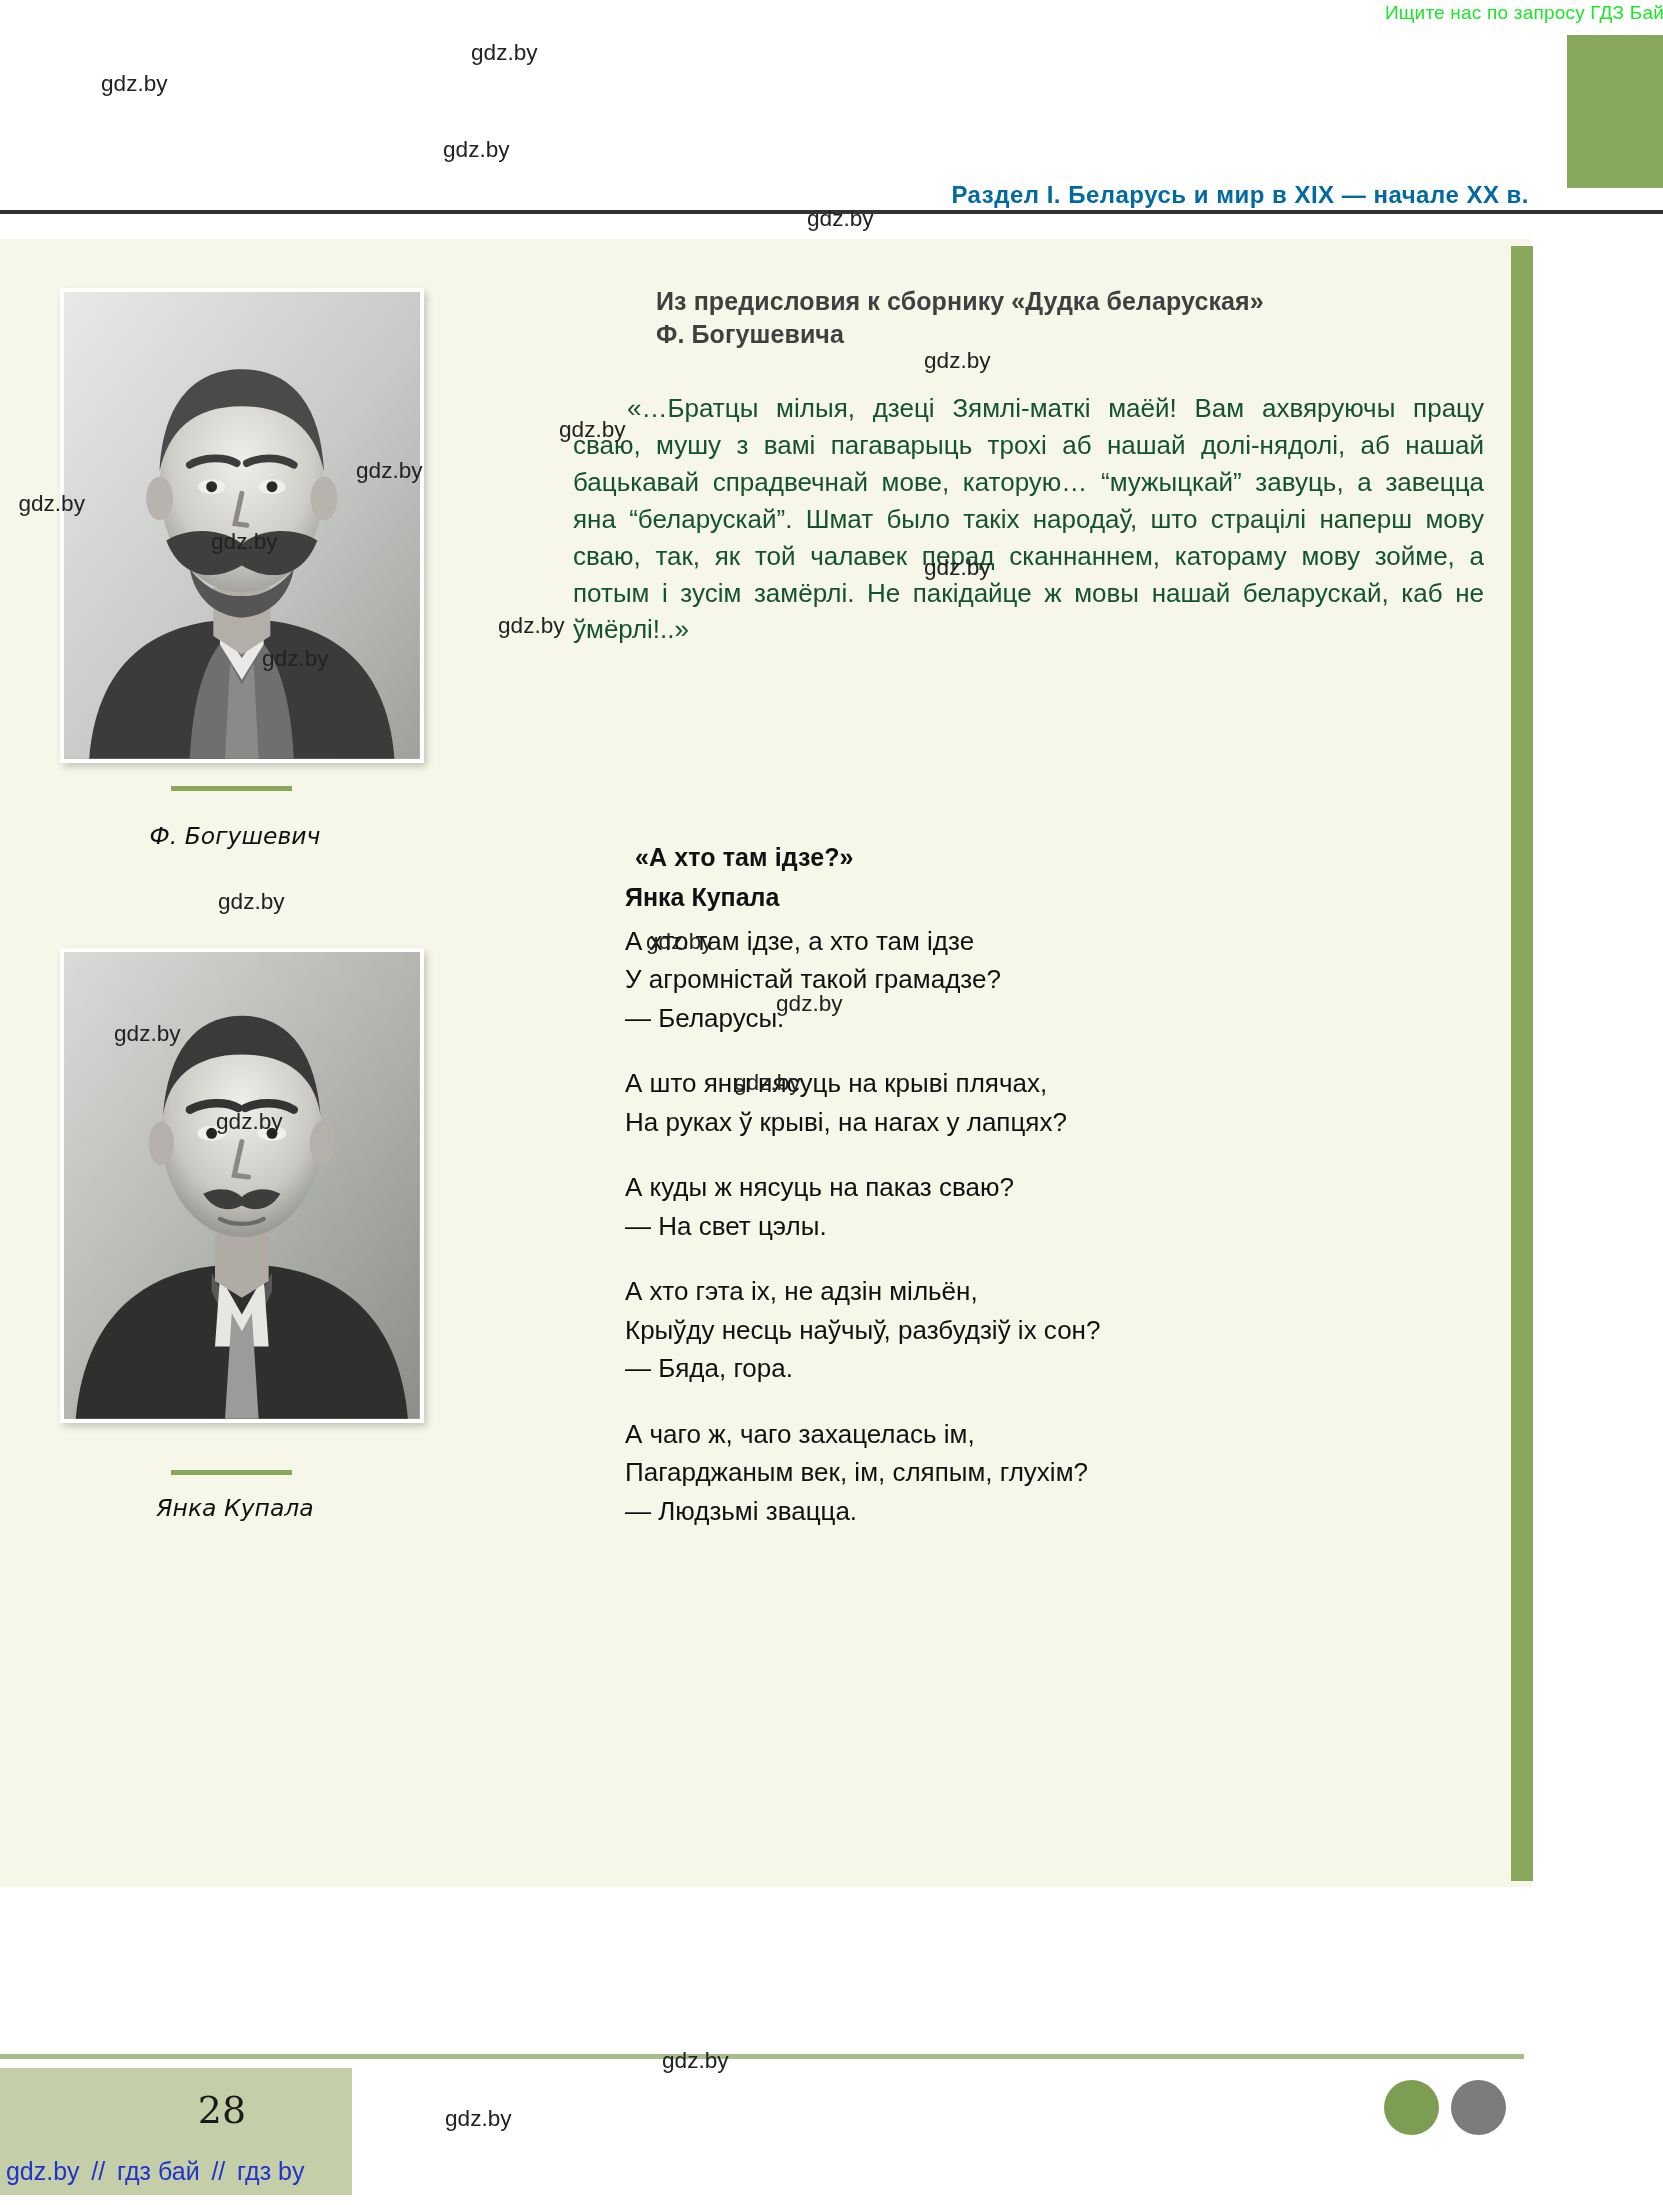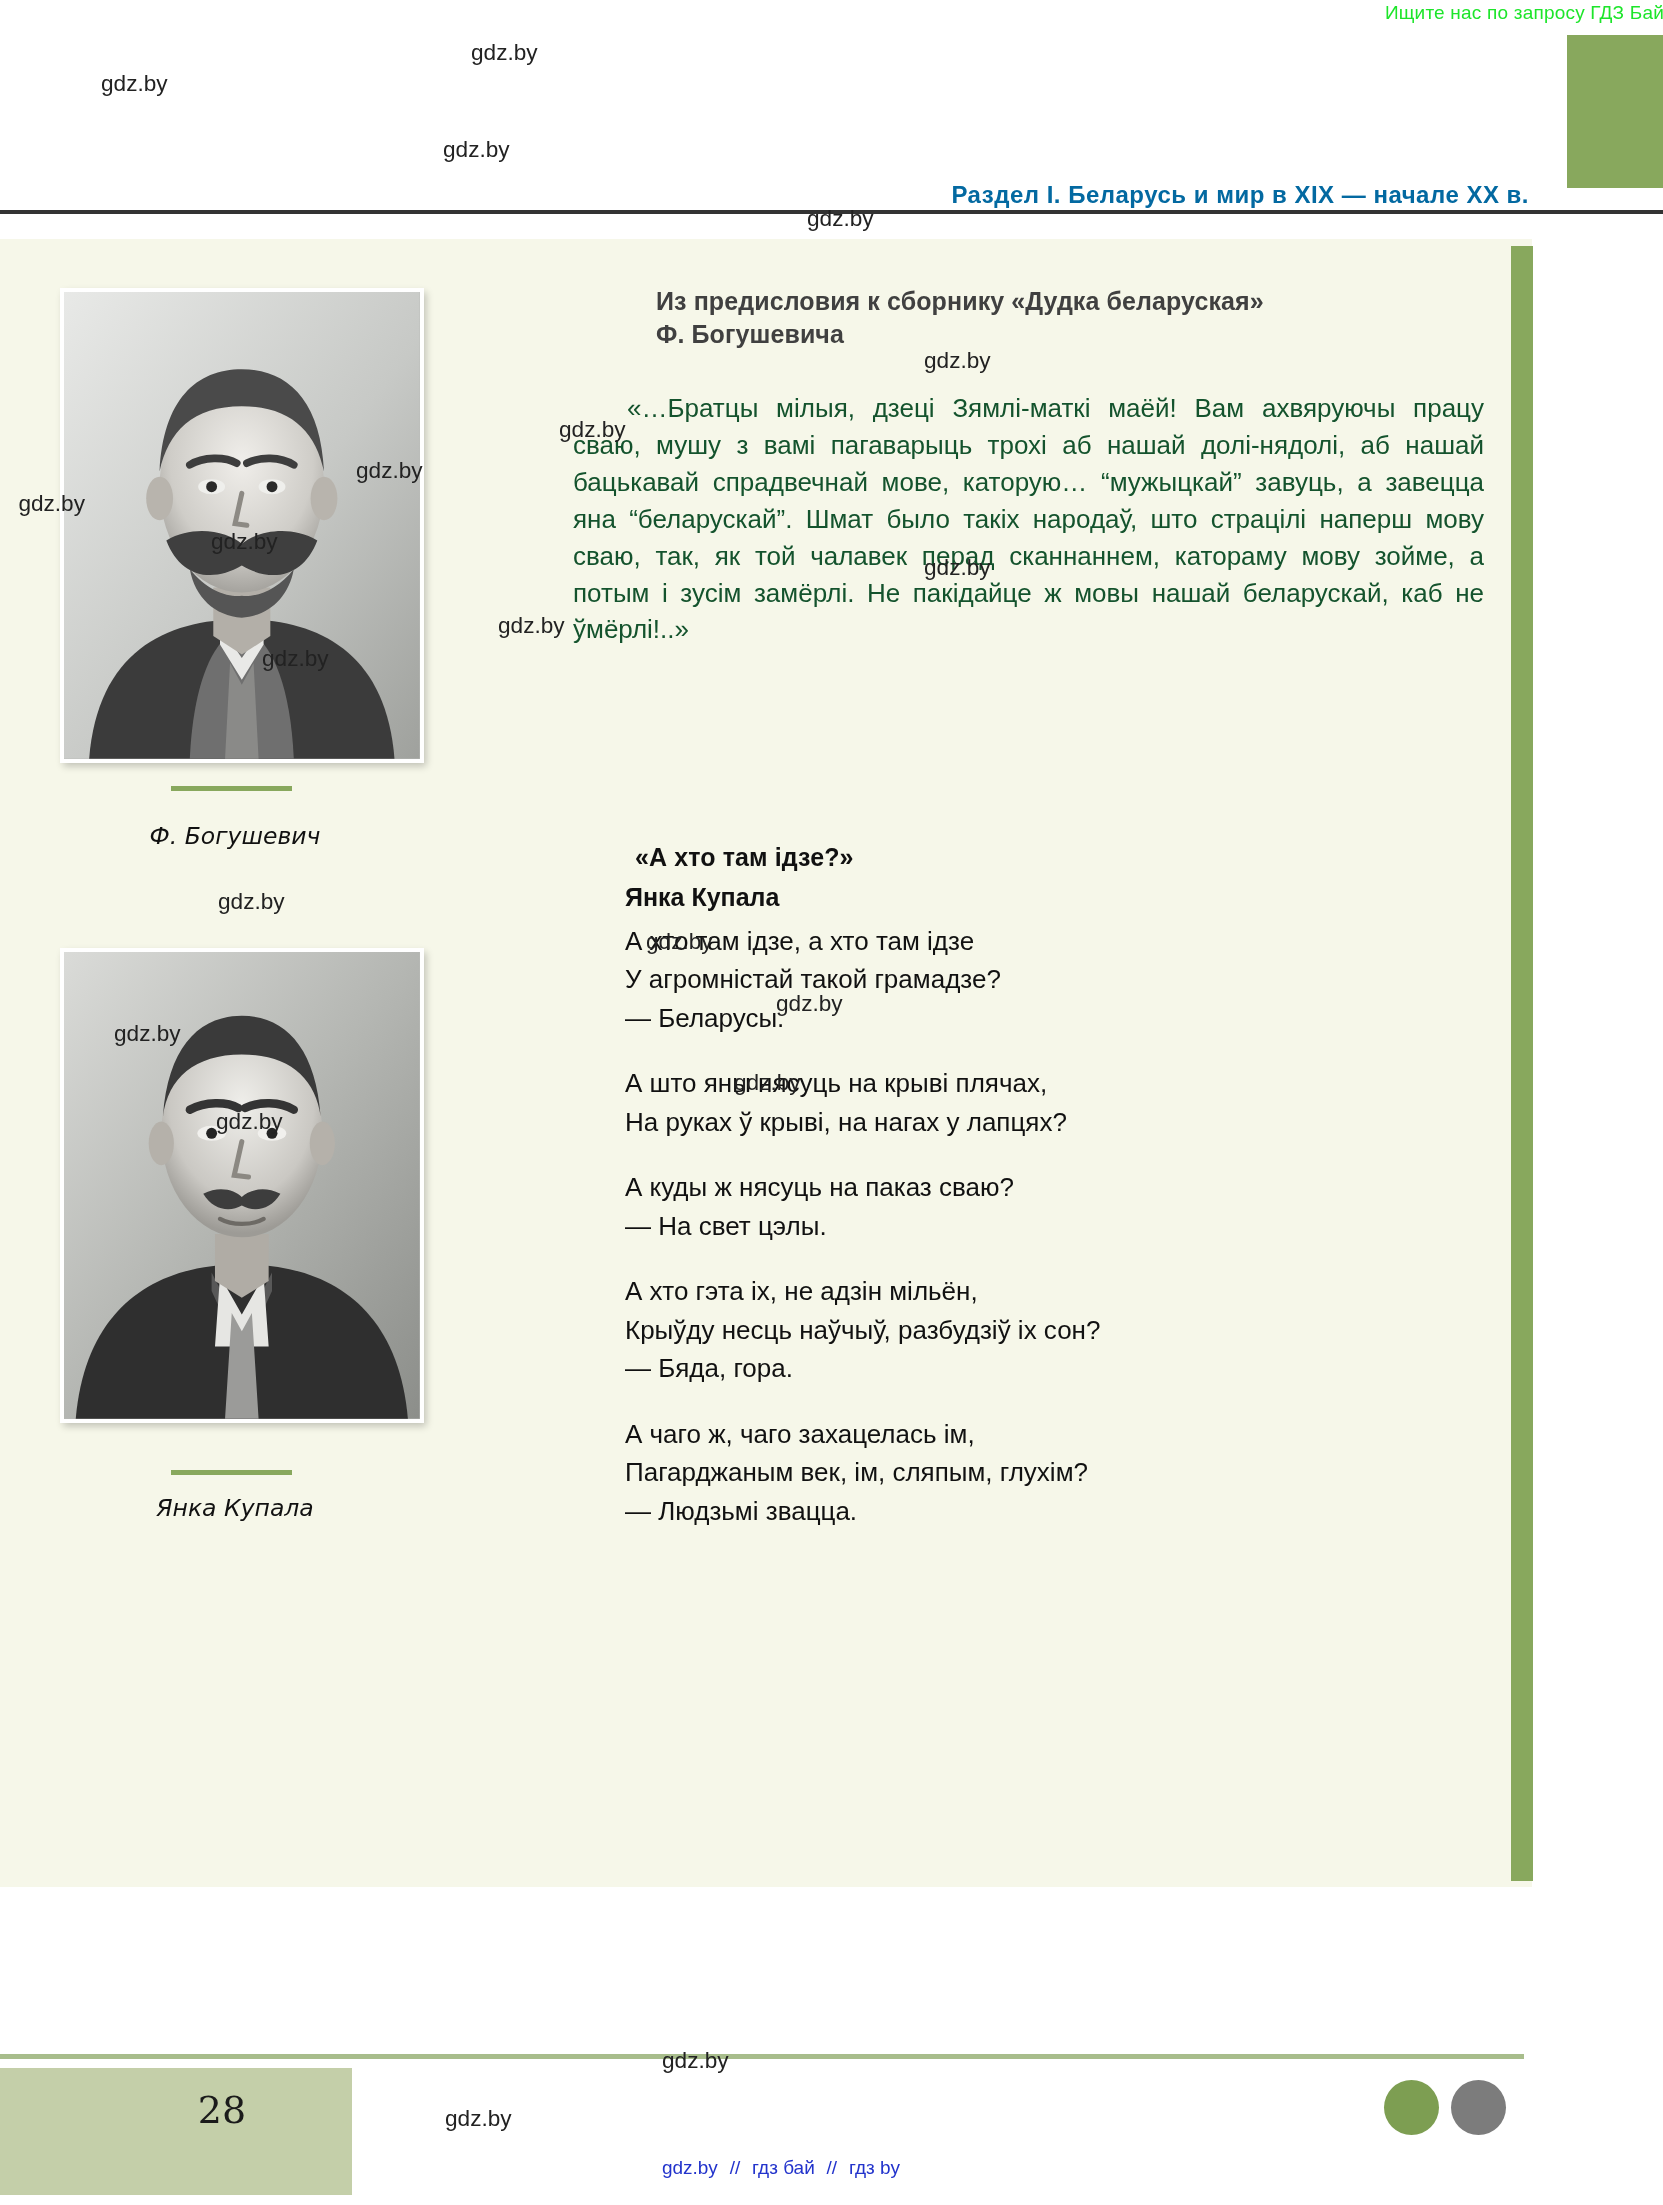--- a/index.html
+++ b/index.html
@@ -225,22 +225,21 @@
     height: 55px;
     background: #7c7c7c;
     transform: translateY(-107px);
   }
 
   .bottom-links {
     position: absolute;
     top: 2157px;
     left: 0;
     width: 1562px;
-    text-align: center;
-    font-size: 19px;
+    font-size: 25px;
     color: #2233cc;
     white-space: nowrap;
   }
   .bottom-links span { margin: 0 5.9px; }
 
   
   .wm {
     position: absolute;
     font-size: 22.6px;
     color: #222222;

